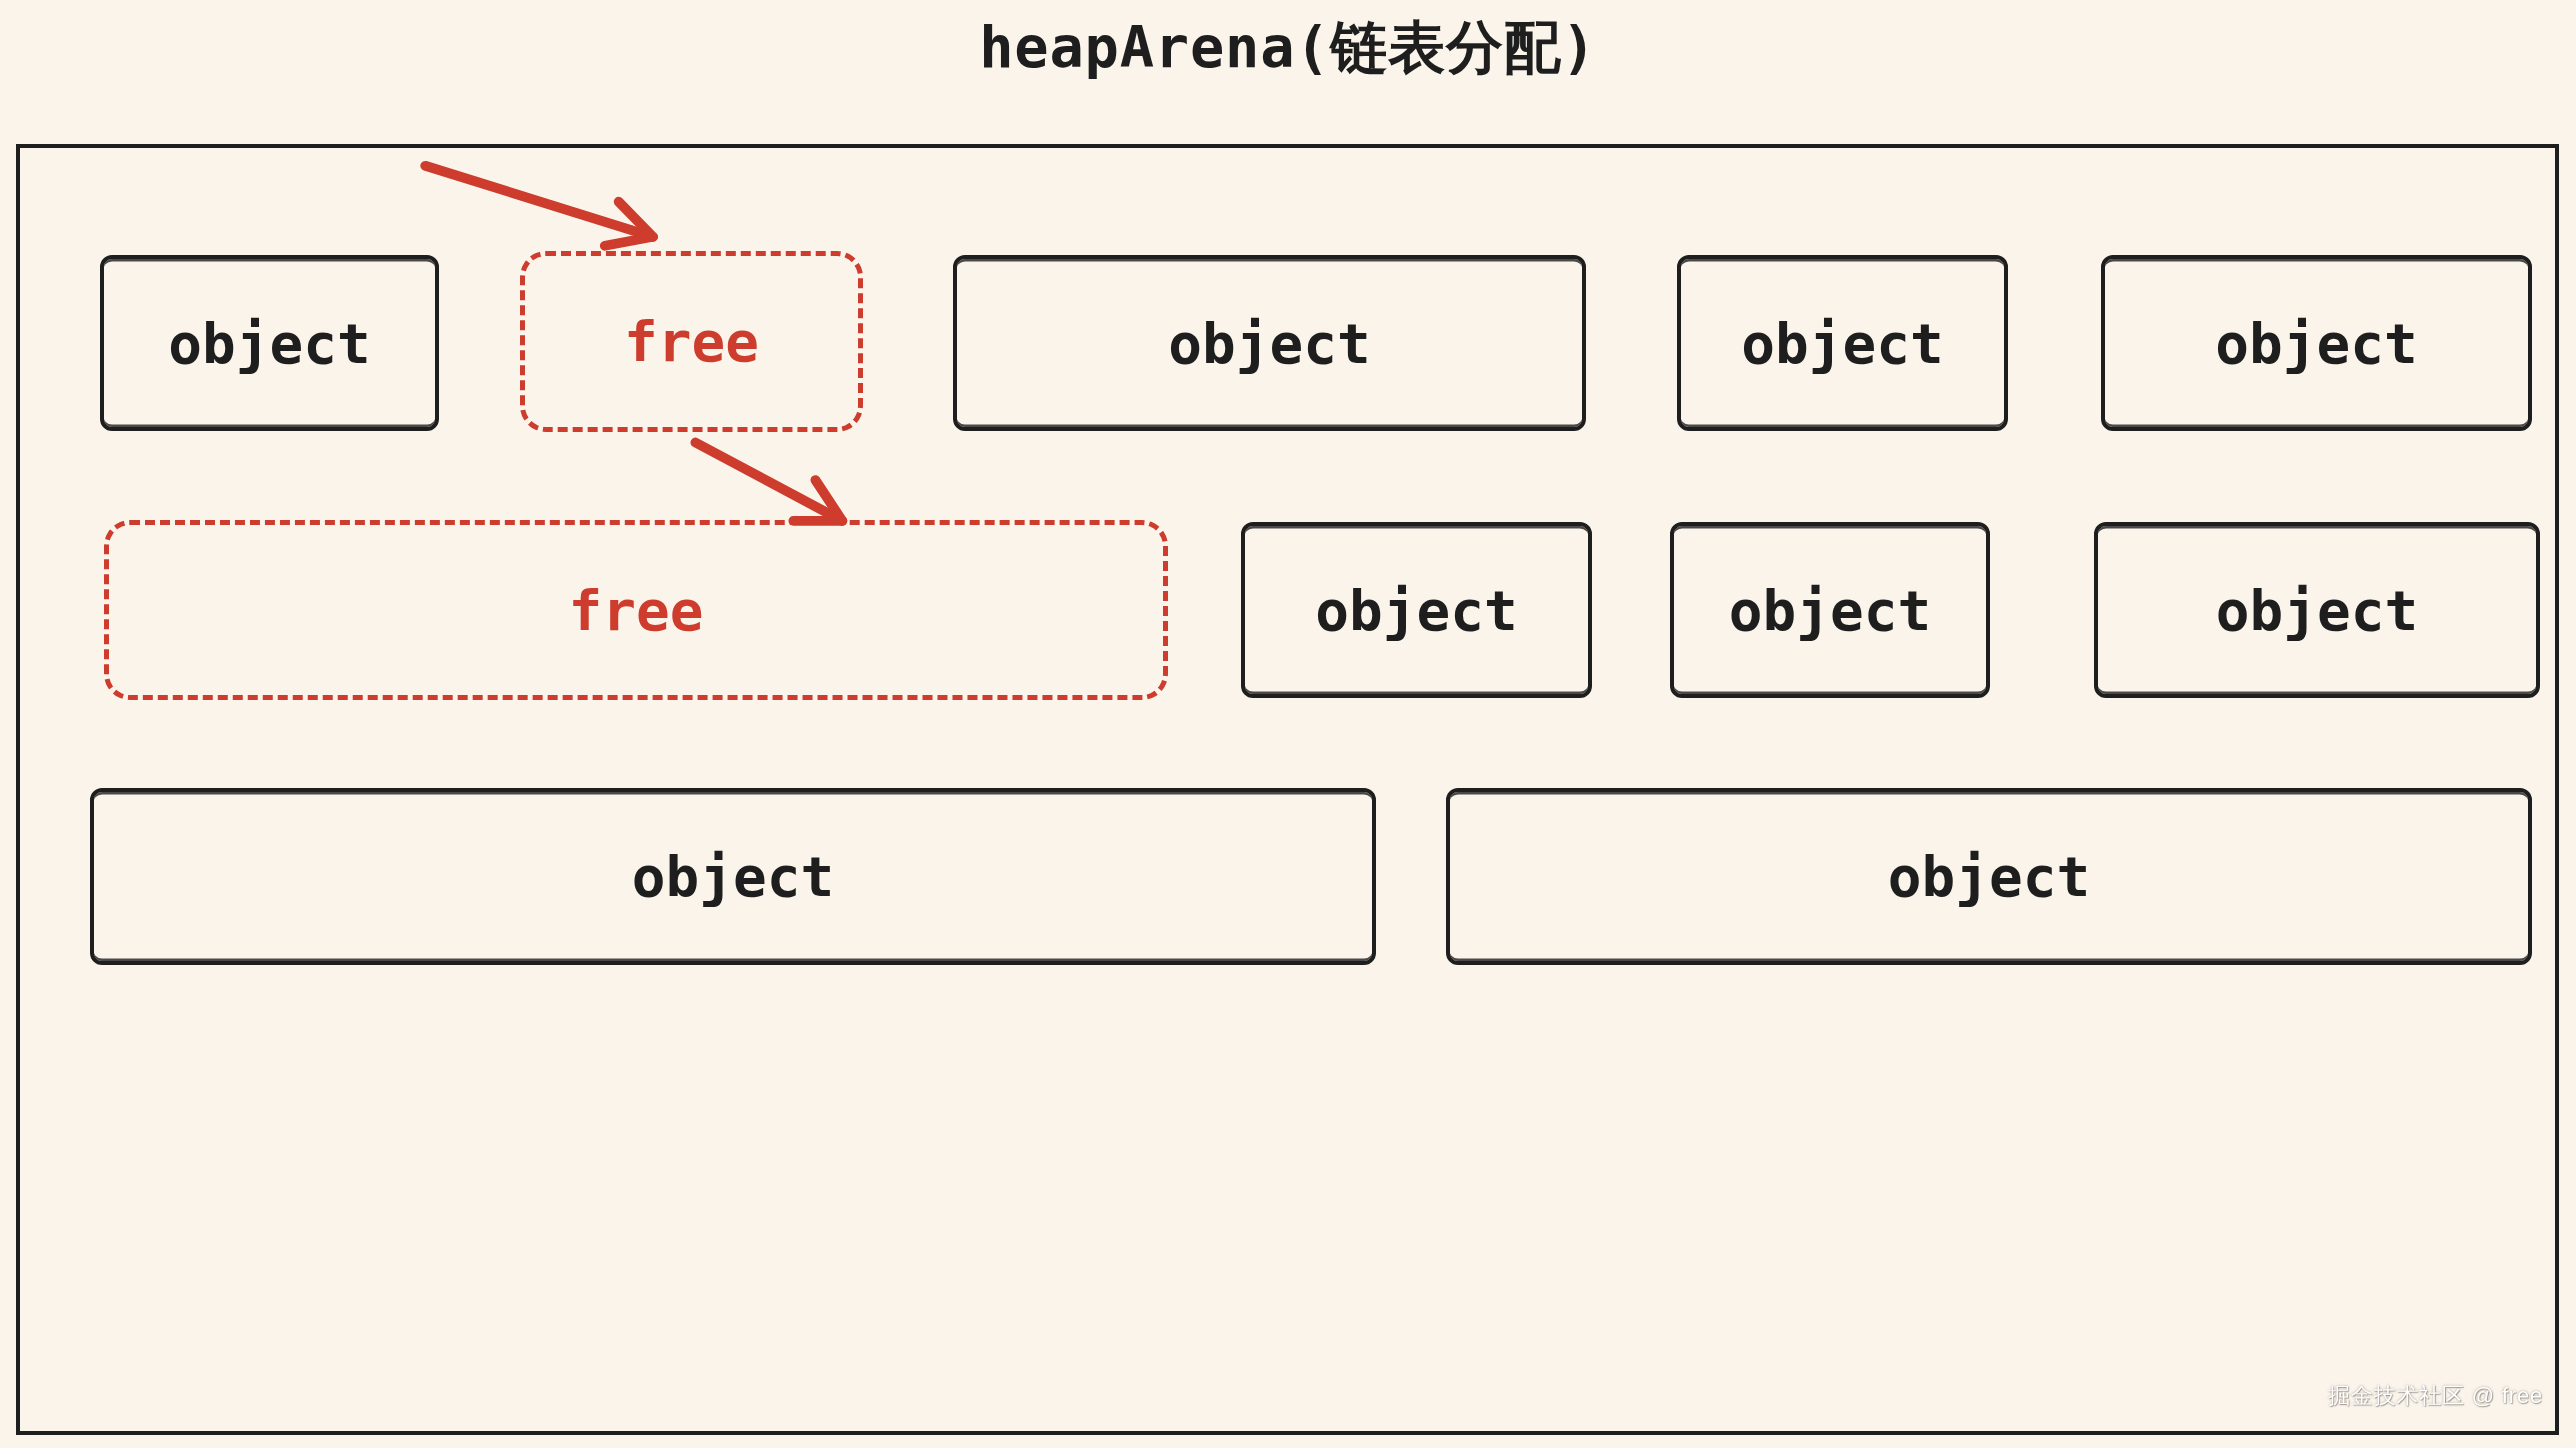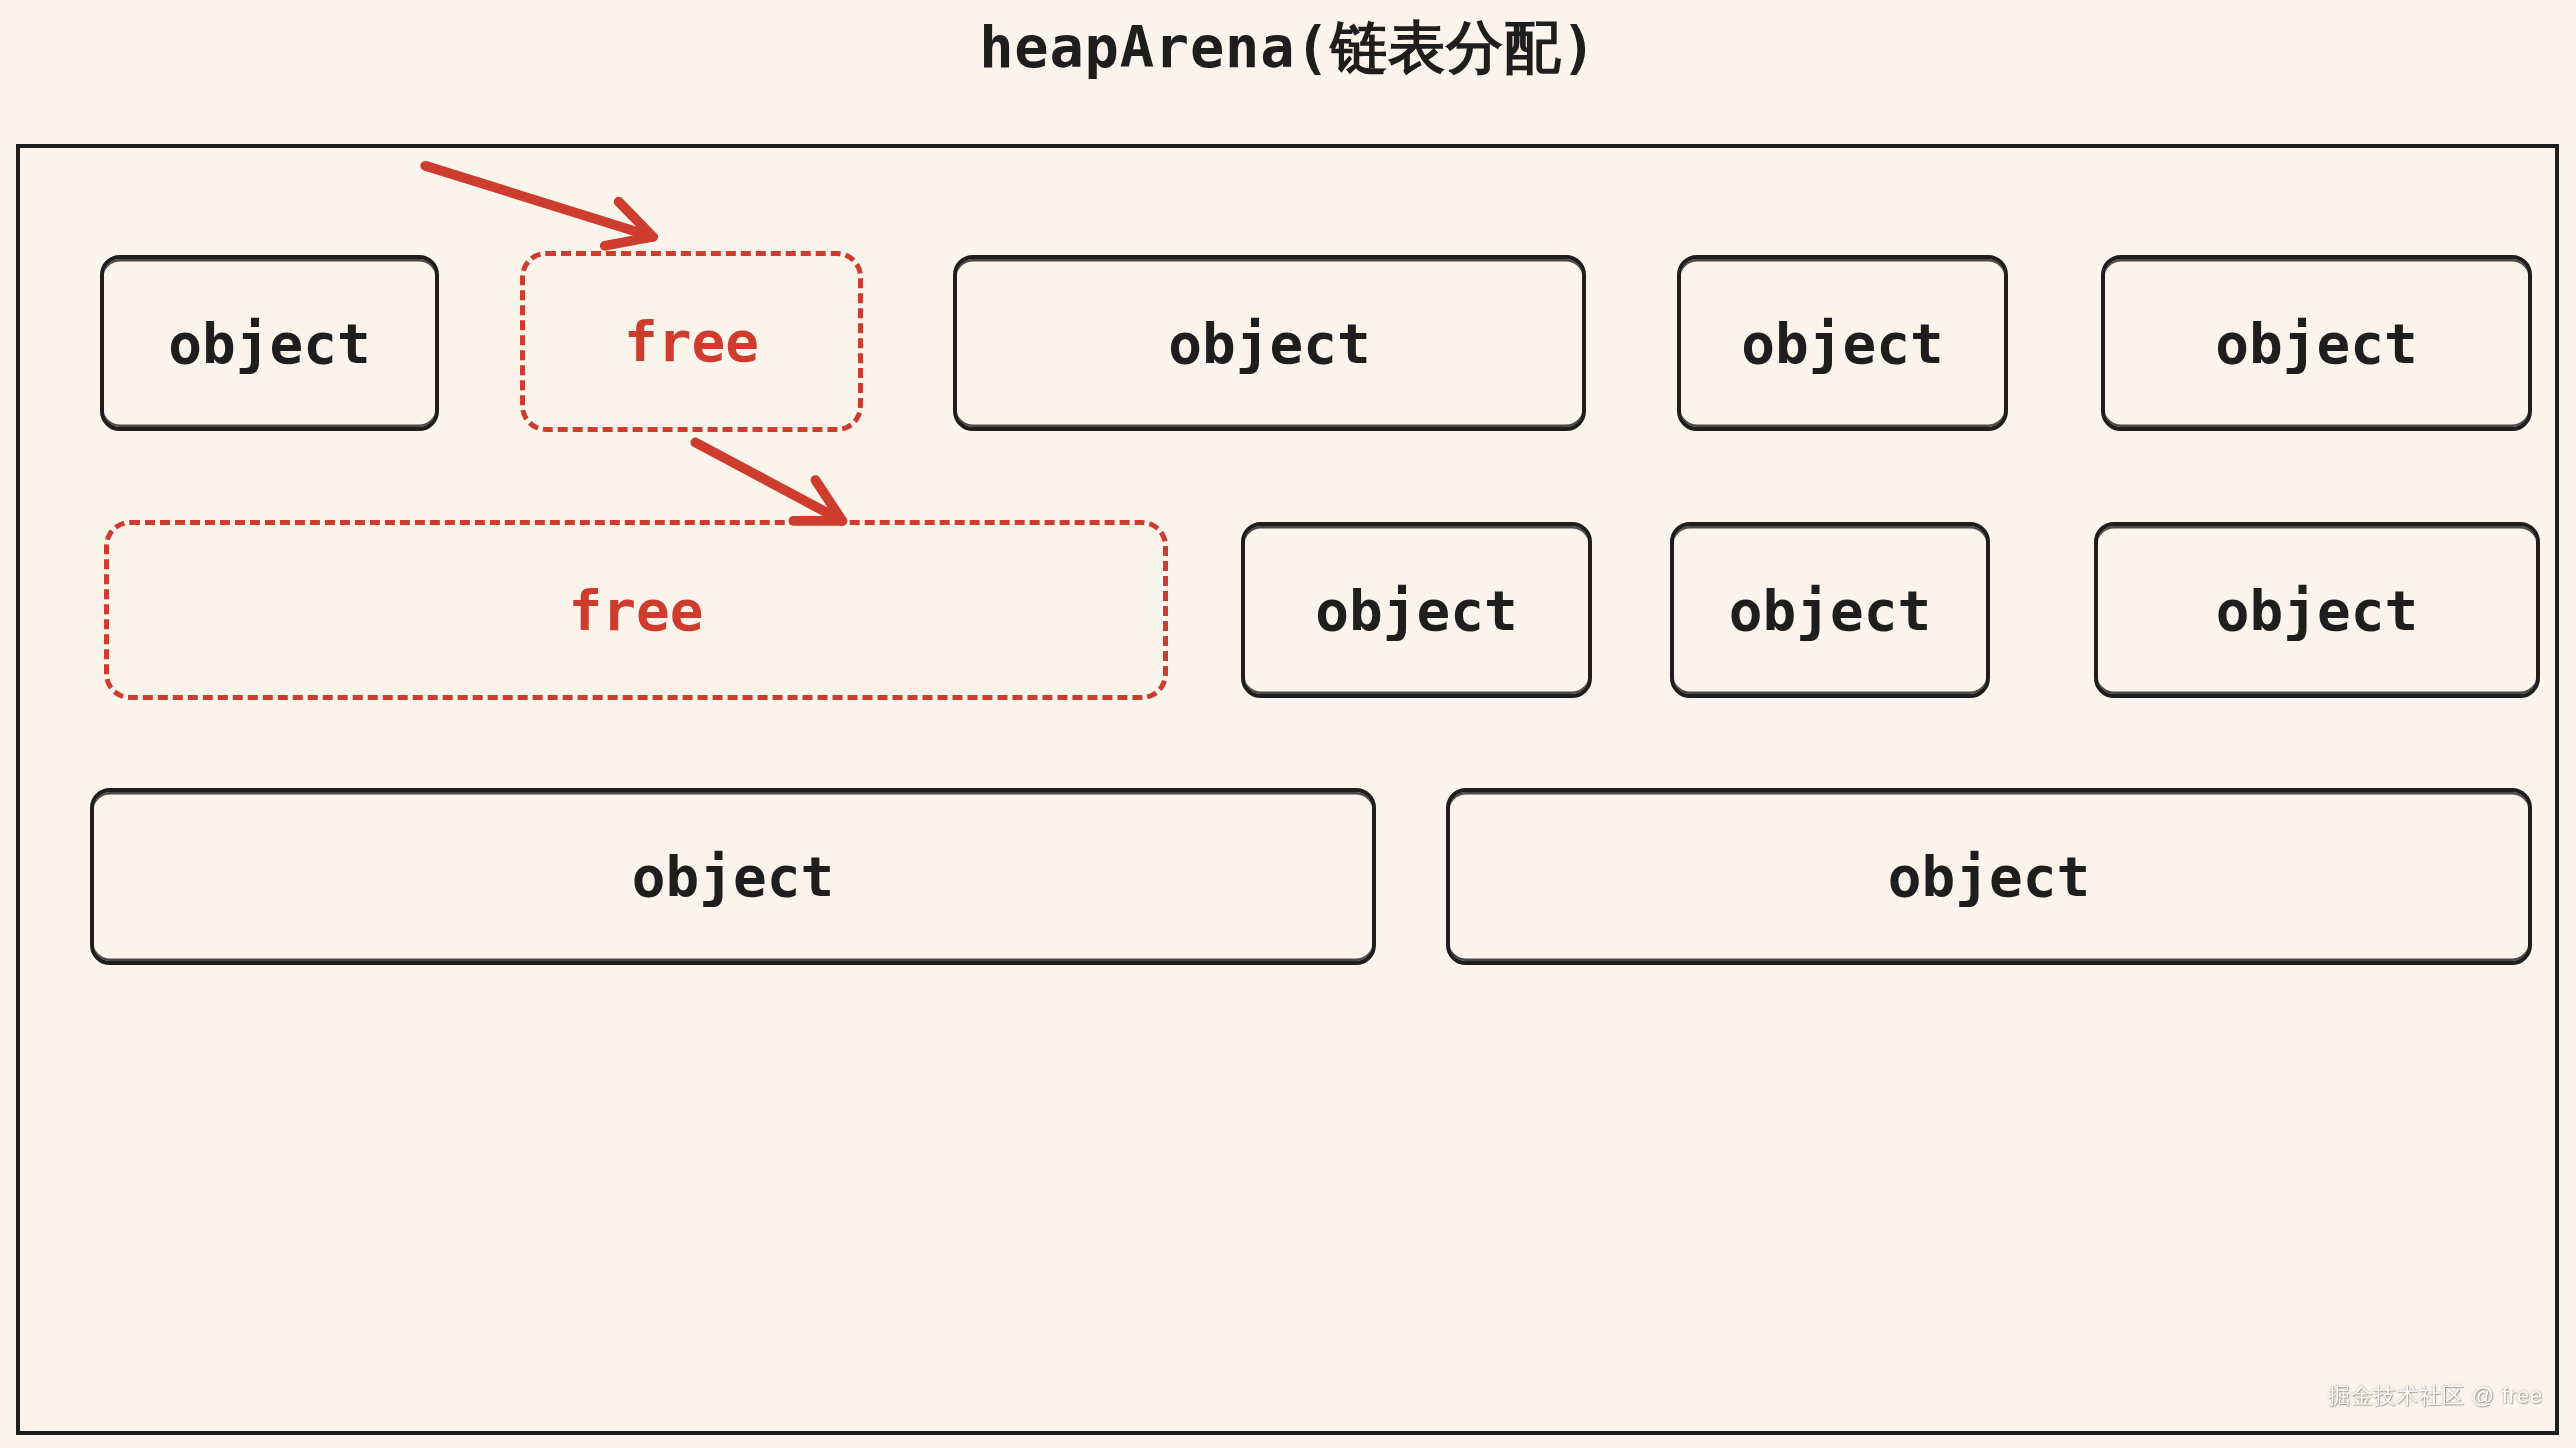--- a/index.html
+++ b/index.html
@@ -29,21 +29,21 @@
     position:absolute;left:16.3px;top:144px;width:2543px;height:1291px;
     border:4.1px solid var(--ink);
     background:transparent;
   }
 
   .box{
     position:absolute;
     display:flex;align-items:center;justify-content:center;
     font-size:56px;font-weight:700;color:var(--ink);
     border:4.1px solid var(--ink);
-    border-radius:20px;
+    border-radius:12px;
     
     box-shadow:inset 0 3.3px 0 -0.8px rgba(30,30,30,.8), inset 0 -3.3px 0 -0.8px rgba(30,30,30,.8);
     background:transparent;
   }
   .box.free{
     border:5.7px dashed var(--red);
     color:var(--red);
     box-shadow:none;
     border-radius:26px;
   }

